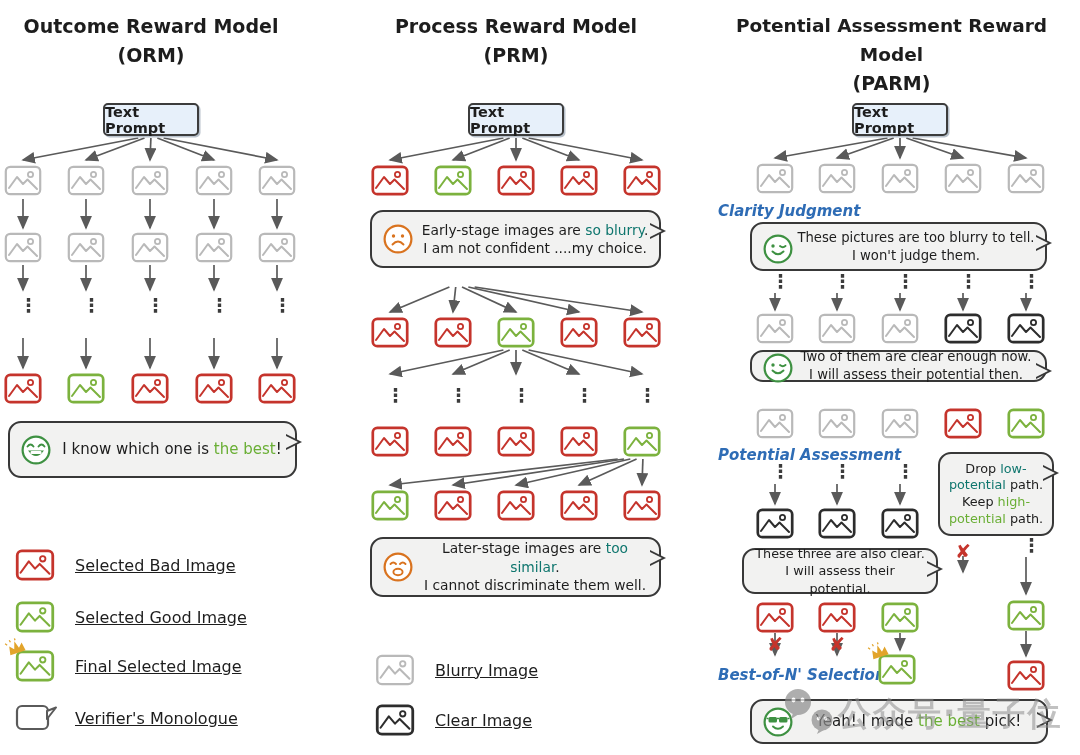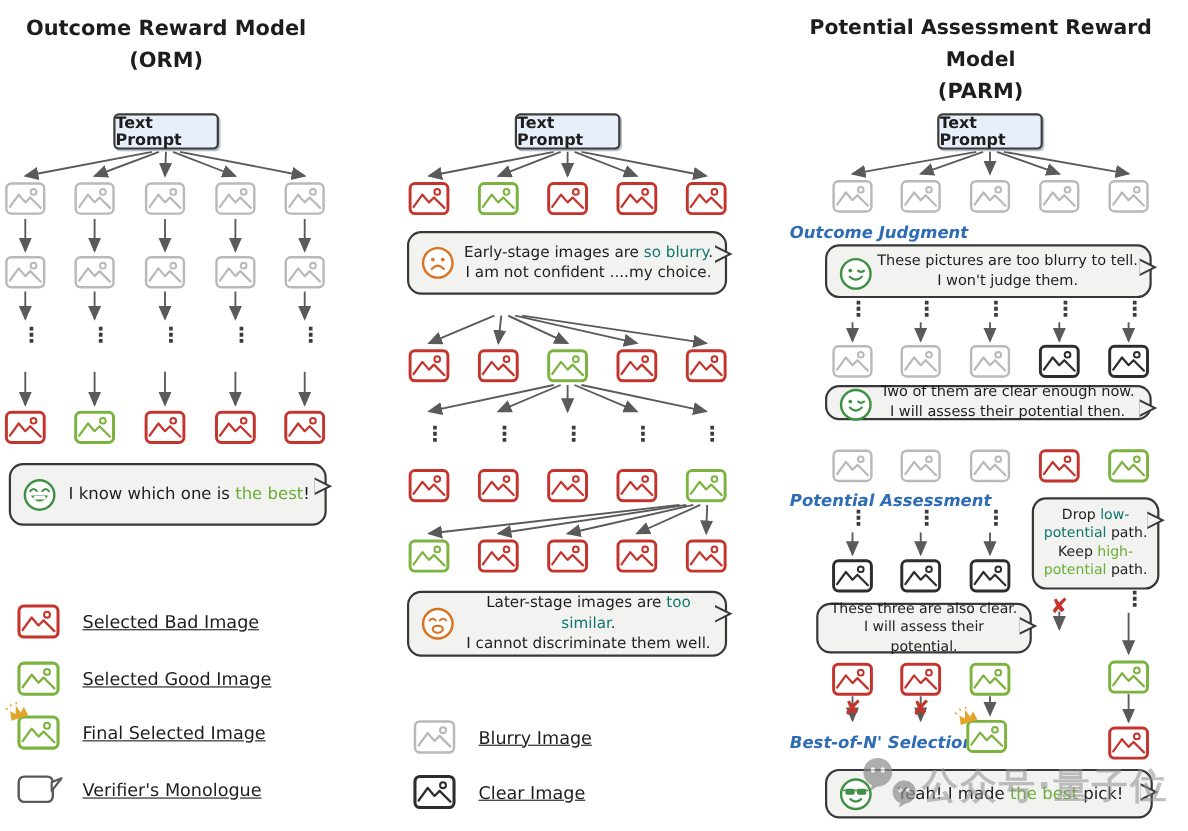--- a/index.html
+++ b/index.html
@@ -103,30 +103,34 @@
         <line x1="837" y1="633" x2="837" y2="655" marker-end="url(#ah)"></line>
         <line x1="900" y1="633" x2="900" y2="650" marker-end="url(#ah)"></line>
         <line x1="1026" y1="631" x2="1026" y2="656" marker-end="url(#ah)"></line>
       </g>
     </svg>
 
   <div class="col-title" style="left:0;width:302px;">
     <div>Outcome Reward Model</div>
     <div class="sub">(ORM)</div>
   </div>
+  <div class="col-title" style="left:365px;width:302px;">
+    <div>Process Reward Model</div>
+    <div class="sub">(PRM)</div>
+  </div>
   <div class="col-title" style="left:703px;width:377px;font-size:18.5px;">
     <div>Potential Assessment Reward Model</div>
     <div class="sub">(PARM)</div>
   </div>
 
   <div class="prompt" style="left:103px;top:103px;">Text Prompt</div>
   <div class="prompt" style="left:468px;top:103px;">Text Prompt</div>
   <div class="prompt" style="left:852px;top:103px;">Text Prompt</div>
 
-  <div class="blabel" style="left:718px;top:202px;">Outcome Judgment</div>
+  <div class="blabel" style="left:718px;top:202px;">Clarity Judgment</div>
   <div class="blabel" style="left:718px;top:446px;">Potential Assessment</div>
   <div class="blabel" style="left:718px;top:666px;">Best-of-N' Selection</div>
 
   <div class="bubble" style="left:8px;top:421px;width:289px;height:57px;">
     <span class="face"><svg width="32" height="32" viewBox="0 0 32 32">
           <circle cx="16" cy="16" r="13.4" fill="#fff" stroke="#3e9142" stroke-width="2.2"></circle>
           <path d="M7.5 12.5 q3 -4 6 0 M18.5 12.5 q3 -4 6 0" fill="none" stroke="#3e9142" stroke-width="1.9" stroke-linecap="round"></path>
           <path d="M8 16.5 q8 11 16 0 z" fill="#3e9142"></path>
           <rect x="10.5" y="17" width="11" height="3" rx="1.2" fill="#fff"></rect>
         </svg></span>

